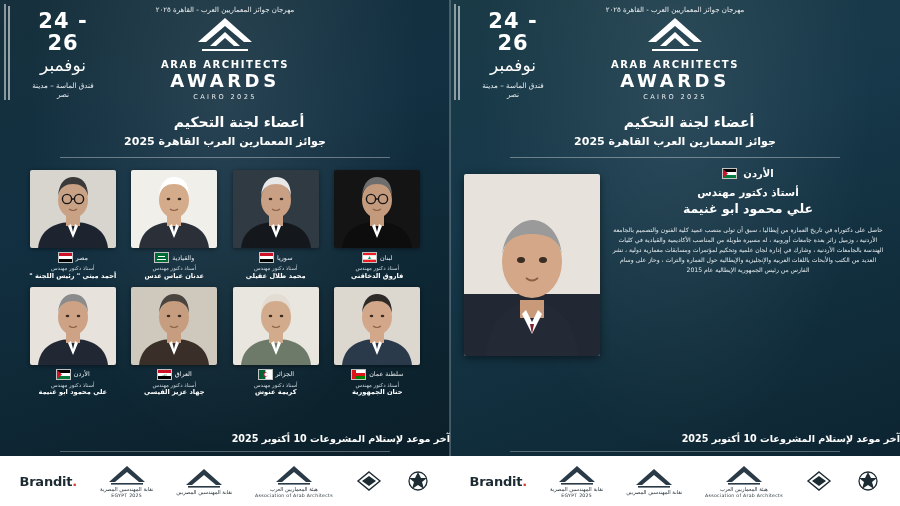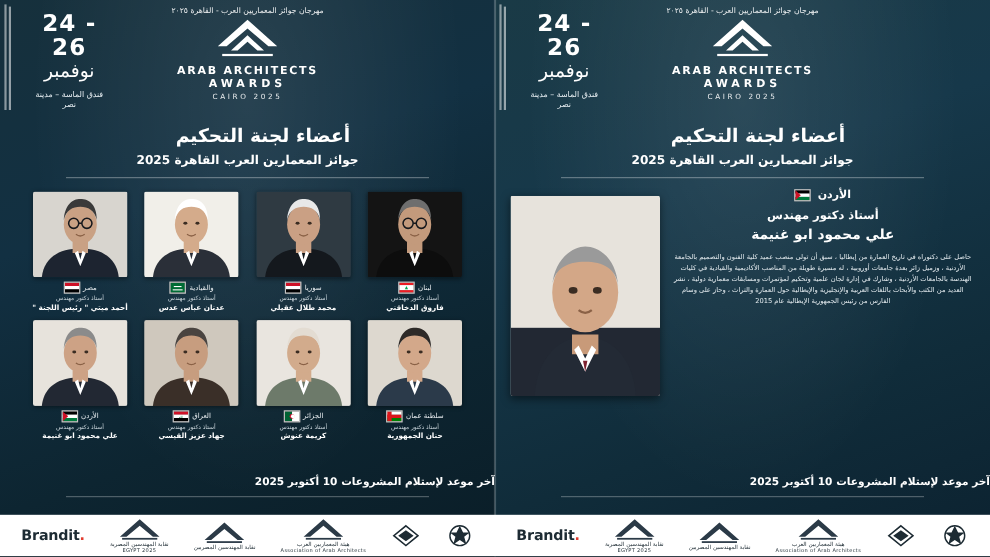--- a/index.html
+++ b/index.html
@@ -56,31 +56,31 @@
   .logo-arabic-top{
     font-size:7px;direction:rtl;letter-spacing:.3px;opacity:.92;margin-bottom:2px;
   }
   .logo-mark{
     width:58px;height:40px;margin:0 auto 3px;
   }
   .logo-en-1{
     font-size:10px;font-weight:bold;letter-spacing:1.6px;line-height:1.15;
   }
   .logo-en-2{
-    font-size:10px;font-weight:bold;letter-spacing:3.6px;line-height:1.15;
+    font-size:18px;font-weight:bold;letter-spacing:3.6px;line-height:1.15;
   }
   .logo-city{
     font-size:6.6px;letter-spacing:2.4px;margin-top:2px;opacity:.9;
   }
 
   
   .headline{
     position:relative;z-index:5;text-align:center;color:#fff;direction:rtl;margin-top:6px;
   }
-  .headline .l1{font-size:17px;font-weight:bold;letter-spacing:.4px;padding-left:28px;}
+  .headline .l1{font-size:14px;font-weight:bold;letter-spacing:.4px;padding-left:28px;}
   .headline .l2{font-size:11px;font-weight:bold;margin-top:5px;}
   .rule{
     width:330px;height:1px;background:rgba(255,255,255,.35);margin:9px auto 0;
   }
 
   
   .jury-grid{
     position:relative;z-index:5;margin:12px auto 0;width:400px;
     display:grid;grid-template-columns:repeat(4,1fr);gap:6px 6px;
   }
@@ -128,21 +128,21 @@
   
   .deadline{
     position:absolute;bottom:62px;left:0;right:0;color:#fff;
     direction:rtl;font-size:9.6px;font-weight:bold;z-index:6;
   }
   .deadline-rule{
     position:absolute;bottom:54px;left:60px;right:60px;height:1px;
     background:rgba(255,255,255,.3);z-index:6;
   }
   .sponsors{
-    position:absolute;bottom:0;left:0;right:0;height:38px;background:#fff;
+    position:absolute;bottom:0;left:0;right:0;height:50px;background:#fff;
     display:flex;align-items:center;justify-content:space-around;z-index:7;padding:0 8px;
   }
   .sp{display:flex;flex-direction:column;align-items:center;justify-content:center;color:#1d2b33;}
   .sp-brandit{font-size:13px;font-weight:bold;letter-spacing:-.2px;}
   .sp-brandit .dot{color:#e23b2e;}
   .sp-ar{font-size:5.2px;direction:rtl;line-height:1.3;text-align:center;}
   .sp-en{font-size:4.6px;letter-spacing:.3px;text-align:center;}
   .sp-mark{width:26px;height:22px;}
   svg{display:block;}
 </style>

